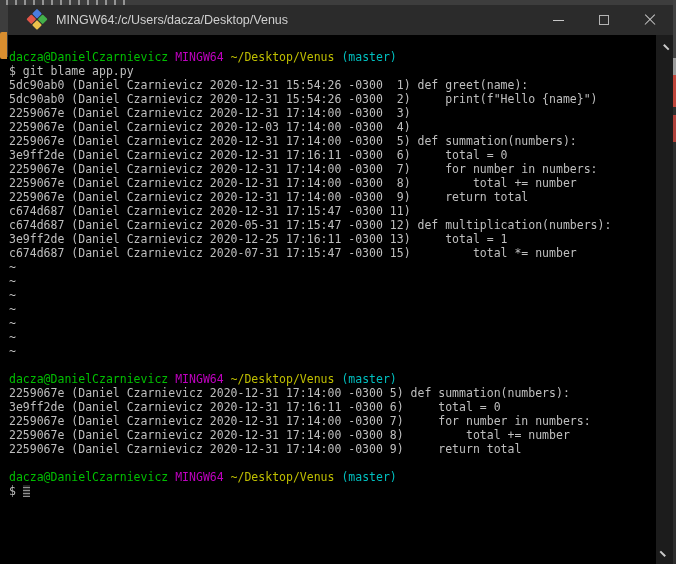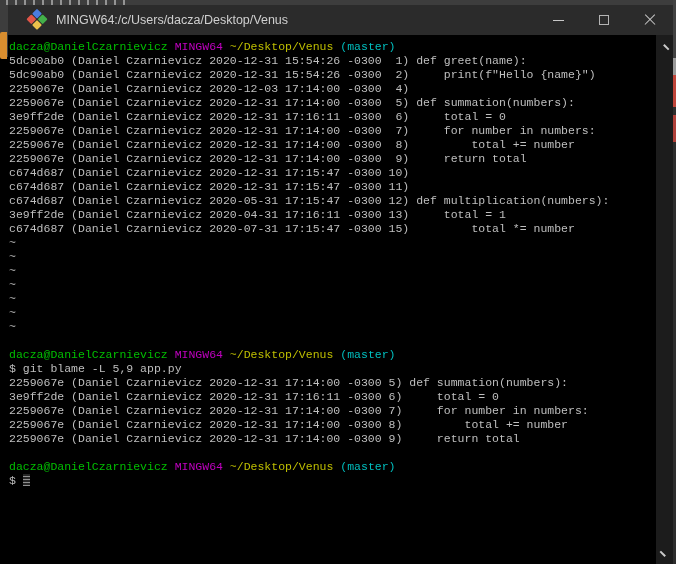--- a/index.html
+++ b/index.html
@@ -82,24 +82,23 @@
     content: ""; position: absolute; left: -1px; top: 5px; width: 14px; height: 1.4px;
     background: #c8c8c8;
   }
   .glyph-close::before { transform: rotate(45deg); }
   .glyph-close::after  { transform: rotate(-45deg); }
 
   
   .term {
     position: absolute; left: 0; top: 30px; right: 17px; bottom: 0;
     background: #000;
-    padding: 5px 0 0 1px;
+    padding: 15px 0 0 1px;
     overflow: hidden;
     cursor: text;
-    font-family: Liberation Mono, monospace;
   }
   .tline {
     height: 14px; line-height: 14px;
     font-size: 11.5px;
     white-space: pre;
     color: #bfbfbf;
   }
   .c-w { color: #bfbfbf; }
   .c-g { color: #00bf00; }
   .c-m { color: #bf00bf; }
@@ -167,43 +166,43 @@
         <div class="glyph-max"></div>
       </div>
       <div class="cap-btn">
         <div class="glyph-close"></div>
       </div>
     </div>
   </div>
 
   <div class="term" id="terminal-lines">
       <div class="tline"><span class="c-g">dacza@DanielCzarnievicz</span><span class="c-w"> </span><span class="c-m">MINGW64</span><span class="c-w"> </span><span class="c-y">~/Desktop/Venus</span><span class="c-w"> </span><span class="c-c">(master)</span></div>
+      <div class="tline"><span class="c-w">$ git blame app.py</span></div>
       <div class="tline"><span class="c-w">5dc90ab0 (Daniel Czarnievicz 2020-12-31 15:54:26 -0300  1) def greet(name):</span></div>
       <div class="tline"><span class="c-w">5dc90ab0 (Daniel Czarnievicz 2020-12-31 15:54:26 -0300  2)     print(f"Hello {name}")</span></div>
+      <div class="tline"><span class="c-w">2259067e (Daniel Czarnievicz 2020-12-31 17:14:00 -0300  3)</span></div>
       <div class="tline"><span class="c-w">2259067e (Daniel Czarnievicz 2020-12-03 17:14:00 -0300  4)</span></div>
       <div class="tline"><span class="c-w">2259067e (Daniel Czarnievicz 2020-12-31 17:14:00 -0300  5) def summation(numbers):</span></div>
       <div class="tline"><span class="c-w">3e9ff2de (Daniel Czarnievicz 2020-12-31 17:16:11 -0300  6)     total = 0</span></div>
       <div class="tline"><span class="c-w">2259067e (Daniel Czarnievicz 2020-12-31 17:14:00 -0300  7)     for number in numbers:</span></div>
       <div class="tline"><span class="c-w">2259067e (Daniel Czarnievicz 2020-12-31 17:14:00 -0300  8)         total += number</span></div>
       <div class="tline"><span class="c-w">2259067e (Daniel Czarnievicz 2020-12-31 17:14:00 -0300  9)     return total</span></div>
-      <div class="tline"><span class="c-w">c674d687 (Daniel Czarnievicz 2020-12-31 17:15:47 -0300 10)</span></div>
       <div class="tline"><span class="c-w">c674d687 (Daniel Czarnievicz 2020-12-31 17:15:47 -0300 11)</span></div>
       <div class="tline"><span class="c-w">c674d687 (Daniel Czarnievicz 2020-05-31 17:15:47 -0300 12) def multiplication(numbers):</span></div>
-      <div class="tline"><span class="c-w">3e9ff2de (Daniel Czarnievicz 2020-04-31 17:16:11 -0300 13)     total = 1</span></div>
+      <div class="tline"><span class="c-w">3e9ff2de (Daniel Czarnievicz 2020-12-25 17:16:11 -0300 13)     total = 1</span></div>
       <div class="tline"><span class="c-w">c674d687 (Daniel Czarnievicz 2020-07-31 17:15:47 -0300 15)         total *= number</span></div>
       <div class="tline"><span class="c-w">~</span></div>
       <div class="tline"><span class="c-w">~</span></div>
       <div class="tline"><span class="c-w">~</span></div>
       <div class="tline"><span class="c-w">~</span></div>
       <div class="tline"><span class="c-w">~</span></div>
       <div class="tline"><span class="c-w">~</span></div>
       <div class="tline"><span class="c-w">~</span></div>
       <div class="tline"></div>
       <div class="tline"><span class="c-g">dacza@DanielCzarnievicz</span><span class="c-w"> </span><span class="c-m">MINGW64</span><span class="c-w"> </span><span class="c-y">~/Desktop/Venus</span><span class="c-w"> </span><span class="c-c">(master)</span></div>
-      <div class="tline"><span class="c-w">$ git blame -L 5,9 app.py</span></div>
       <div class="tline"><span class="c-w">2259067e (Daniel Czarnievicz 2020-12-31 17:14:00 -0300 5) def summation(numbers):</span></div>
       <div class="tline"><span class="c-w">3e9ff2de (Daniel Czarnievicz 2020-12-31 17:16:11 -0300 6)     total = 0</span></div>
       <div class="tline"><span class="c-w">2259067e (Daniel Czarnievicz 2020-12-31 17:14:00 -0300 7)     for number in numbers:</span></div>
       <div class="tline"><span class="c-w">2259067e (Daniel Czarnievicz 2020-12-31 17:14:00 -0300 8)         total += number</span></div>
       <div class="tline"><span class="c-w">2259067e (Daniel Czarnievicz 2020-12-31 17:14:00 -0300 9)     return total</span></div>
       <div class="tline"></div>
       <div class="tline"><span class="c-g">dacza@DanielCzarnievicz</span><span class="c-w"> </span><span class="c-m">MINGW64</span><span class="c-w"> </span><span class="c-y">~/Desktop/Venus</span><span class="c-w"> </span><span class="c-c">(master)</span></div>
       <div class="tline"><span class="c-w">$ </span><span class="cursor"></span></div>
     </div>
 

